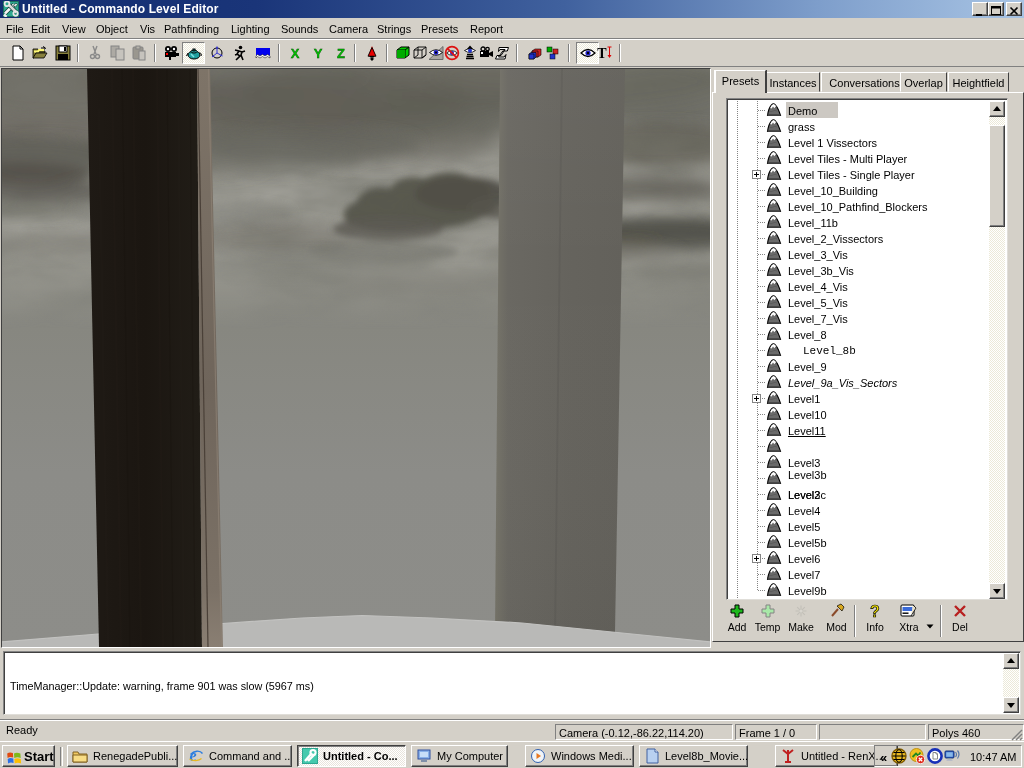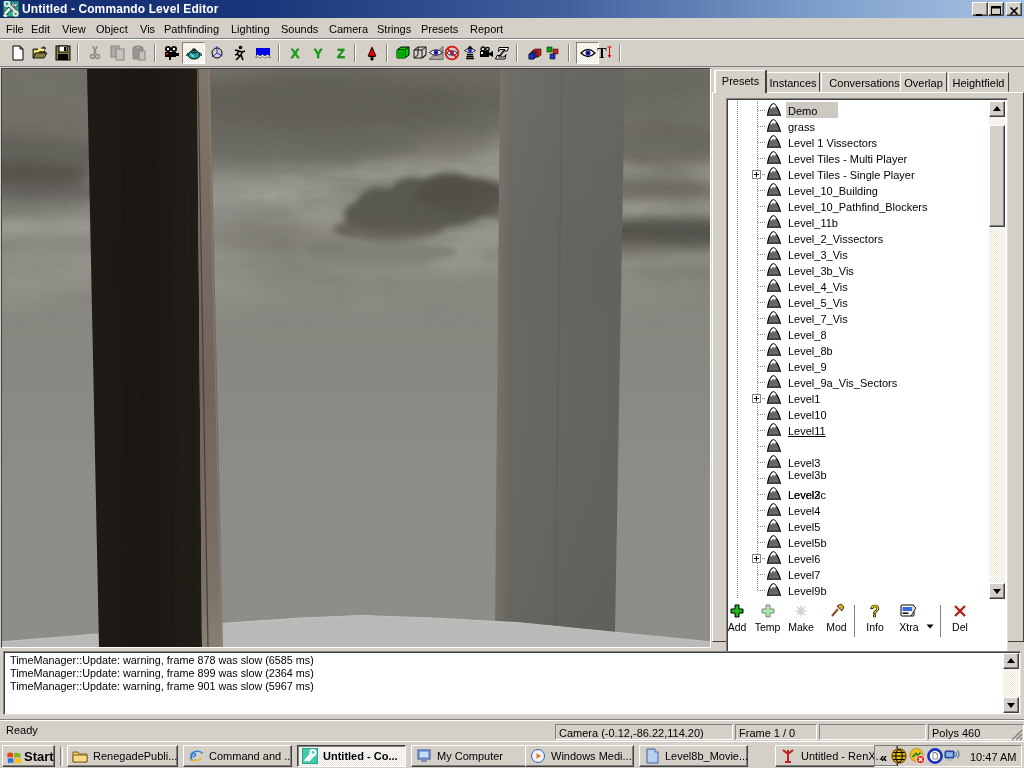--- a/index.html
+++ b/index.html
@@ -24,21 +24,21 @@
 #viewport { position:absolute; left:1px; top:68px; width:710px; height:580px;
   border:1px solid; border-color:#404040 #fff #fff #404040; background:#8b8b87; }
 #panel { position:absolute; left:712px; top:68px; width:312px; height:580px; background:#d4d0c8; }
 .tab { position:absolute; top:4px; height:20px; background:#d4d0c8;
   border:1px solid; border-color:#fff #404040 #d4d0c8 #fff;
   font-size:11px; text-align:center; padding-top:4px; color:#000; z-index:2; }
 #tabsel { top:2px; height:23px; z-index:4; border-bottom:0;
   box-shadow:-1px 0 0 #fff, 1px 0 0 #404040; }
 #tabpane { position:absolute; left:0; top:24px; width:312px; height:550px;
   border:1px solid; border-color:#fff #404040 #404040 #fff; background:#d4d0c8; }
-#treebox { position:absolute; left:14px; top:30px; width:282px; height:616px; background:#fff;
+#treebox { position:absolute; left:14px; top:30px; width:282px; height:502px; background:#fff;
   border:1px solid; border-color:#848484 #e0ded9 #e0ded9 #848484;
   box-shadow:inset 1px 1px 0 #404040; overflow:hidden; }
 .trow { position:absolute; height:16px; font-size:11px; color:#000; white-space:nowrap; }
 .mico { position:absolute; }
 .dotv { position:absolute; width:1px;
   background-image:linear-gradient(#848484 1px, transparent 1px); background-size:1px 2px; }
 .doth { position:absolute; height:1px;
   background-image:linear-gradient(90deg,#848484 1px, transparent 1px); background-size:2px 1px; }
 .sbtn { position:absolute; width:16px; height:16px; background:#d4d0c8;
   border:1px solid; border-color:#fff #404040 #404040 #fff;
@@ -479,31 +479,31 @@
           <div class="trow" style="left:59px;top:212px;">Level_7_Vis</div>
 <div class="doth" style="left:29px;top:233px;width:8px;"></div>
           <svg class="mico" style="left:37px;top:225px;" viewBox="0 0 16 16" width="16" height="16">
             <use href="#mtn"></use>
           </svg>
           <div class="trow" style="left:59px;top:228px;">Level_8</div>
 <div class="doth" style="left:29px;top:249px;width:8px;"></div>
           <svg class="mico" style="left:37px;top:241px;" viewBox="0 0 16 16" width="16" height="16">
             <use href="#mtn"></use>
           </svg>
-          <div class="trow" style="left:59px;top:244px;">Level_8b</div>
+          <div class="trow" style="left:74px;top:244px;font-family:Liberation Mono, monospace;">Level_8b</div>
 <div class="doth" style="left:29px;top:265px;width:8px;"></div>
           <svg class="mico" style="left:37px;top:257px;" viewBox="0 0 16 16" width="16" height="16">
             <use href="#mtn"></use>
           </svg>
           <div class="trow" style="left:59px;top:260px;">Level_9</div>
 <div class="doth" style="left:29px;top:281px;width:8px;"></div>
           <svg class="mico" style="left:37px;top:273px;" viewBox="0 0 16 16" width="16" height="16">
             <use href="#mtn"></use>
           </svg>
-          <div class="trow" style="left:59px;top:276px;">Level_9a_Vis_Sectors</div>
+          <div class="trow" style="left:59px;top:276px;font-style:italic;">Level_9a_Vis_Sectors</div>
 <div style="position:absolute;left:23px;top:293px;width:9px;height:9px;background:#fff;border:1px solid #848484;"></div>
           <div style="position:absolute;left:25px;top:297px;width:5px;height:1px;background:#000;"></div>
           <div style="position:absolute;left:27px;top:295px;width:1px;height:5px;background:#000;"></div>
           <div class="doth" style="left:33px;top:297px;width:4px;"></div>
           <svg class="mico" style="left:37px;top:289px;" viewBox="0 0 16 16" width="16" height="16">
             <use href="#mtn"></use>
           </svg>
           <div class="trow" style="left:59px;top:292px;">Level1</div>
 <div class="doth" style="left:29px;top:313px;width:8px;"></div>
           <svg class="mico" style="left:37px;top:305px;" viewBox="0 0 16 16" width="16" height="16">
@@ -616,22 +616,20 @@
           <path d="M0.5 0.5 L4 4.5 L7.5 0.5 Z" fill="#000"></path>
         </svg></div>
   <div class="psep" style="left:228px; top:537px;"></div>
   <div class="pbtn" style="left:234px; top:535px; width:28px;">
     <svg width="16" height="16" viewBox="0 0 16 16">
           <path d="M3 3 L13 13 M13 3 L3 13" stroke="#b82020" stroke-width="2.4"></path>
         </svg>Del</div>
 </div>
 
 <div id="logbox">
-  <div class="logline" style="top:2px;">TimeManager::Update: warning, frame 878 was slow (6585 ms)</div>
-  <div class="logline" style="top:15px;">TimeManager::Update: warning, frame 899 was slow (2364 ms)</div>
   <div class="logline" style="top:28px;">TimeManager::Update: warning, frame 901 was slow (5967 ms)</div>
   <div class="scrolltrack" style="right:1px; top:1px; width:16px; height:60px;">
     <div class="sbtn" style="left:0; top:0;"><svg width="14" height="14">
             <path d="M7 4 L11 9 H3 Z" fill="#000"></path>
           </svg></div>
     <div class="sbtn" style="left:0; top:44px;"><svg width="14" height="14">
             <path d="M7 10 L11 5 H3 Z" fill="#000"></path>
           </svg></div>
   </div>
 </div>
@@ -668,21 +666,21 @@
             <text x="1.5" y="13" font-size="16" font-weight="bold" font-style="italic" fill="#2a7de0" font-family="Liberation Serif">e</text>
             <path d="M2.5 6.5 C6 2.5 12 2 14.5 5.5" fill="none" stroke="#2a7de0" stroke-width="1.4"></path>
             <path d="M1.5 11 C5 13.5 11 13 13.5 10.5" fill="none" stroke="#e8b820" stroke-width="1.2"></path>
           </svg></span>Command and ...</div>
   <div class="taskbtn taskactive" style="left:297px; width:109px;"><span class="tbicon"><svg width="16" height="16" viewBox="0 0 16 16">
             <rect width="16" height="16" fill="#2ea791"></rect>
             <rect x="1" y="1" width="14" height="14" fill="#45c9ad"></rect>
             <path d="M3 13 L10 5 M6 13 L13 6" stroke="#fff" stroke-width="2.4" fill="none"></path>
             <circle cx="11" cy="4.5" r="2.6" fill="none" stroke="#fff" stroke-width="2"></circle>
           </svg></span>Untitled - Co...</div>
-  <div class="taskbtn" style="left:411px; width:122px;"><span class="tbicon"><svg width="16" height="16" viewBox="0 0 16 16">
+  <div class="taskbtn" style="left:411px; width:97px;"><span class="tbicon"><svg width="16" height="16" viewBox="0 0 16 16">
             <rect x="2" y="2" width="12" height="9" fill="#8ab0e8" stroke="#3050a0"></rect>
             <rect x="4" y="4" width="8" height="5" fill="#c8ddf8"></rect>
             <rect x="5" y="12" width="6" height="2" fill="#8090a8"></rect>
           </svg></span>My Computer</div>
   <div class="taskbtn" style="left:525px; width:109px;"><span class="tbicon"><svg width="16" height="16" viewBox="0 0 16 16">
             <circle cx="8" cy="8" r="6.5" fill="#f0f4f8" stroke="#3060b0"></circle>
             <path d="M6.5 5 L11 8 L6.5 11 Z" fill="#e87820"></path>
           </svg></span>Windows Medi...</div>
   <div class="taskbtn" style="left:639px; width:109px;"><span class="tbicon"><svg width="16" height="16" viewBox="0 0 16 16">
             <path d="M3 1h8l3 3v11H3z" fill="#b8d0f0" stroke="#4060a0"></path>

